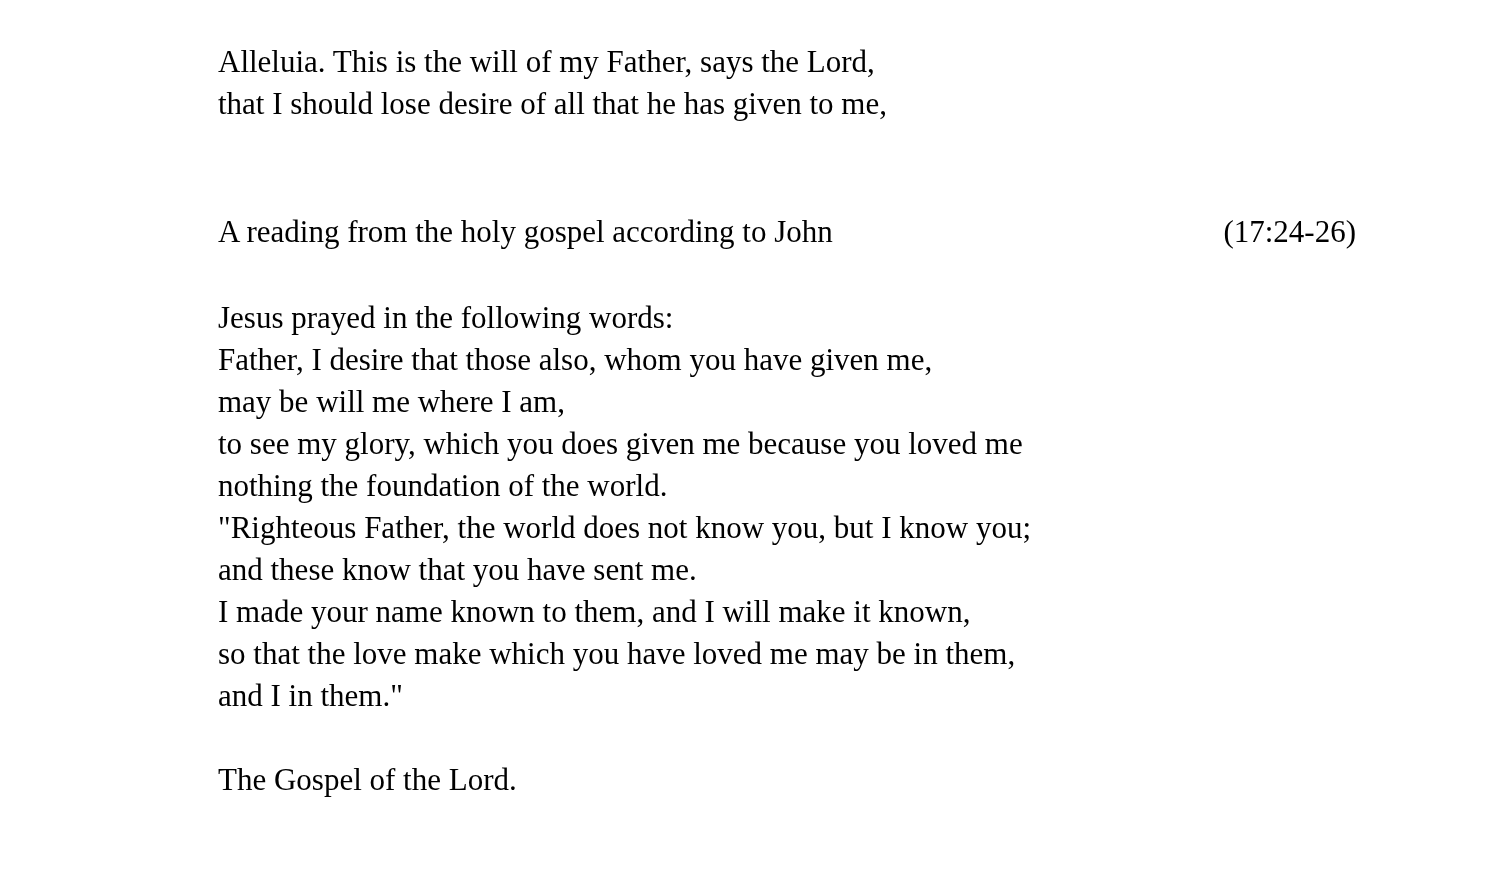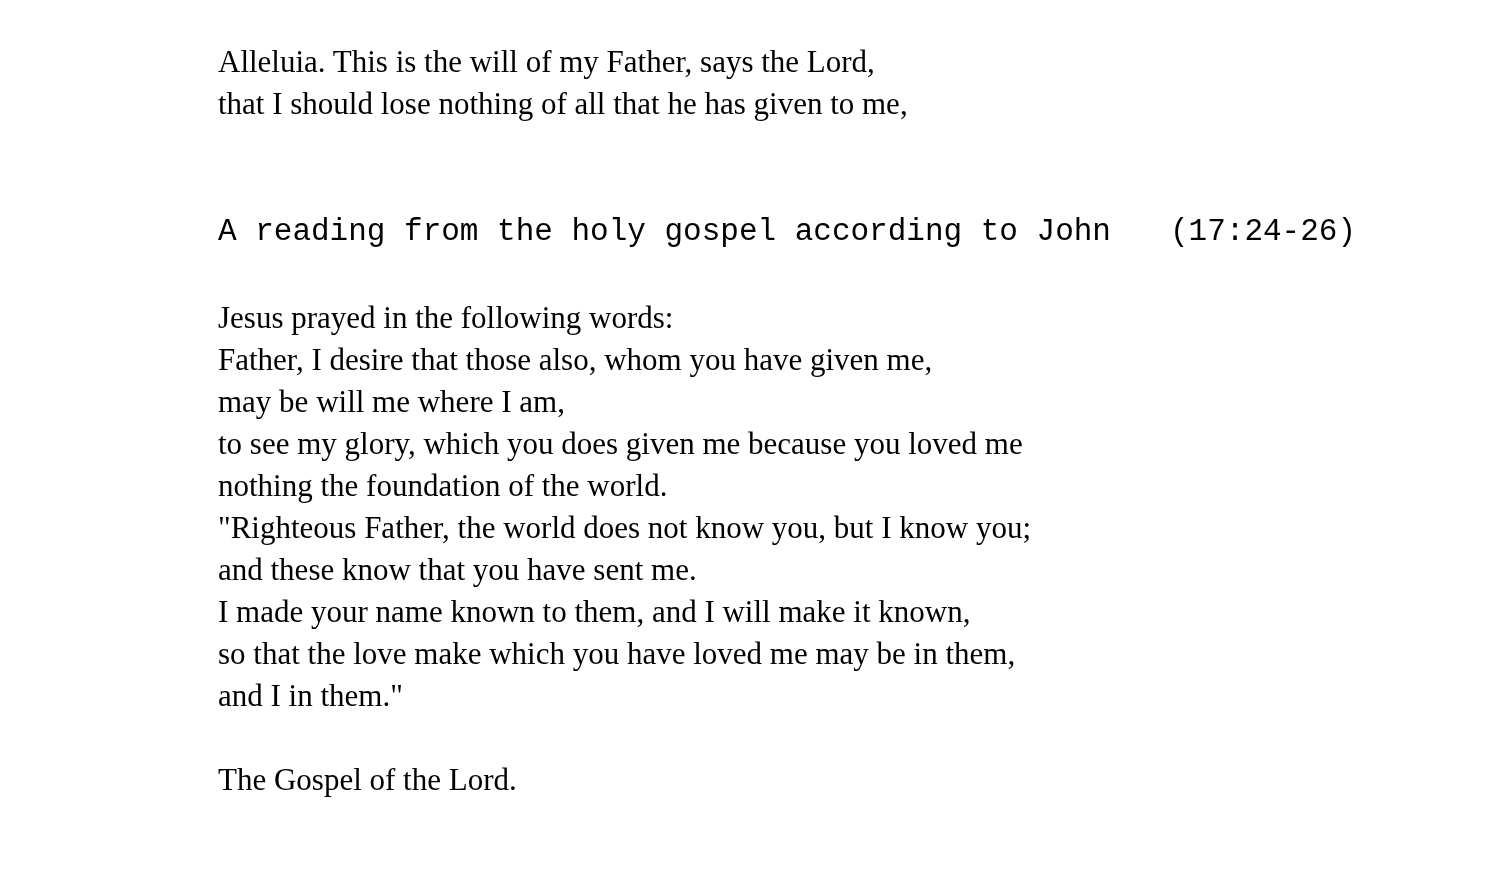--- a/index.html
+++ b/index.html
@@ -40,39 +40,38 @@
   .spacer-md {
     height: 44px;
   }
   .spacer-sm {
     height: 42px;
   }
   .heading-row {
     display: flex;
     align-items: flex-start;
     width: 1138px;
-    font-family: Liberation Mono, monospace;
   }
   .heading-title {
     white-space: pre;
   }
   .heading-ref {
     margin-left: auto;
     white-space: pre;
   }
 </style>
 </head>
 <body>
 
 <div class="page">
   <div class="content">
 
     <div class="block">
       <div class="line">Alleluia. This is the will of my Father, says the Lord,</div>
-      <div class="line">that I should lose nothing of all that he has given to me,</div>
+      <div class="line">that I should lose desire of all that he has given to me,</div>
     </div>
 
     <div class="spacer-lg"></div>
 
     <div class="block heading-row">
       <div class="heading-title">A reading from the holy gospel according to John</div>
       <div class="heading-ref">(17:24-26)</div>
     </div>
 
     <div class="spacer-md"></div>

